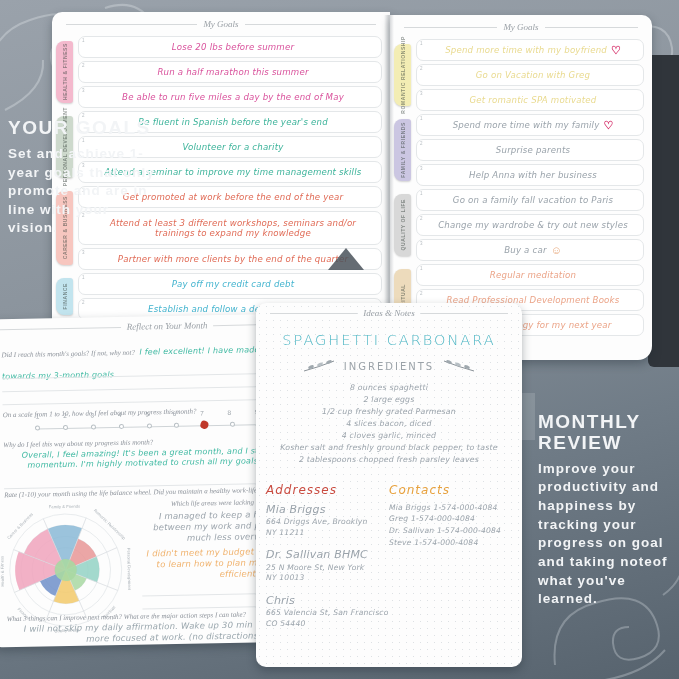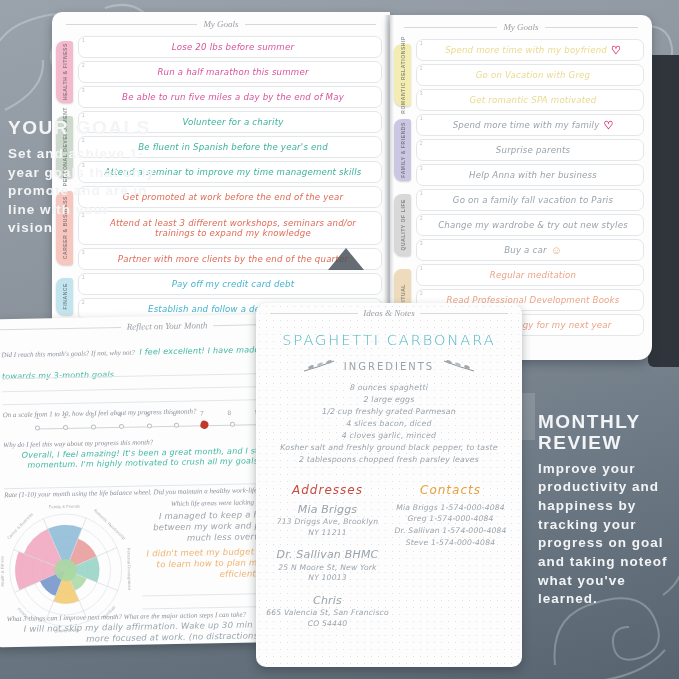--- a/index.html
+++ b/index.html
@@ -57,21 +57,21 @@
   .scale .dot{width:5px;height:5px;border:1px solid #b9c0c5;border-radius:50%;background:#fff;box-sizing:border-box;}
   .scale .dot.sel{background:#c0392b;border-color:#c0392b;transform:scale(1.6) rotate(20deg);border-radius:46% 54% 52% 48%;}
   
   .notes{left:256px;top:303px;width:266px;height:364px;border-radius:10px;z-index:6;
     background-image:radial-gradient(circle,#dde1e4 .7px,rgba(0,0,0,0) .8px);background-size:7px 7px;background-color:#fdfdfd;}
   .recipe-title{font-family:"DejaVu Sans",sans-serif;font-weight:300;font-size:14.5px;letter-spacing:2px;color:#4db6c4;text-align:center;margin-top:12px;}
   .ing-head{display:flex;align-items:center;justify-content:center;gap:8px;margin-top:10px;}
   .ing-title{font-family:"DejaVu Sans",sans-serif;font-size:10px;letter-spacing:2px;color:#9aa2a8;}
   .ing-list{margin-top:8px;text-align:center;font-size:7.8px;color:#9aa3ab;line-height:1.55;}
   .cols{display:flex;margin-top:16px;padding:0 10px;}
-  .col{flex:1;text-align:center;}
+  .col{flex:1;}
   .col-title{font-family:"DejaVu Sans",sans-serif;font-style:italic;font-size:12px;letter-spacing:1px;margin-bottom:5px;}
   .t-add{color:#c94b40;} .t-con{color:#e7a13d;}
   .addr-entry{margin-bottom:9px;font-size:7.6px;color:#9aa3ab;line-height:1.4;}
   .addr-entry .nm{font-size:11px;}
   .con-line{font-size:7.6px;color:#9aa3ab;line-height:1.55;}
   .wheel-label{font-size:4.2px;fill:#adb4ba;}
 </style>
 </head>
 <body>
 
@@ -121,26 +121,26 @@
           <div class="goal-row">
             <span class="goal-num">3</span>
             <span class="goal-text hw" style="color: rgb(217, 82, 156);">Be able to run five miles a day by the end of May</span>
           </div>
         </div>
         <div class="goal-section">
           <div class="goal-tab" style="background: rgb(205, 217, 204);">
             <span>PERSONAL DEVELOPMENT</span>
           </div>
           <div class="goal-row">
+            <span class="goal-num">2</span>
+            <span class="goal-text hw" style="color: rgb(60, 179, 154);">Be fluent in Spanish before the year's end</span>
+          </div>
+          <div class="goal-row">
             <span class="goal-num">1</span>
             <span class="goal-text hw" style="color: rgb(60, 179, 154);">Volunteer for a charity</span>
-          </div>
-          <div class="goal-row">
-            <span class="goal-num">2</span>
-            <span class="goal-text hw" style="color: rgb(60, 179, 154);">Be fluent in Spanish before the year's end</span>
           </div>
           <div class="goal-row">
             <span class="goal-num">3</span>
             <span class="goal-text hw" style="color: rgb(60, 179, 154);">Attend a seminar to improve my time management skills</span>
           </div>
         </div>
         <div class="goal-section">
           <div class="goal-tab" style="background: rgb(247, 198, 191);">
             <span>CAREER &amp; BUSINESS</span>
           </div>
@@ -385,21 +385,21 @@
         <div>4 cloves garlic, minced</div>
         <div>Kosher salt and freshly ground black pepper, to taste</div>
         <div>2 tablespoons chopped fresh parsley leaves</div>
       </div>
     <div class="cols">
       <div class="col">
         <div class="col-title t-add">Addresses</div>
         <div id="addr-list">
             <div class="addr-entry hw">
               <div class="nm">Mia Briggs</div>
-              <div>713 Driggs Ave, Brooklyn</div>
+              <div>664 Driggs Ave, Brooklyn</div>
               <div>NY 11211</div>
             </div>
             <div class="addr-entry hw">
               <div class="nm">Dr. Sallivan BHMC</div>
               <div>25 N Moore St, New York</div>
               <div>NY 10013</div>
             </div>
             <div class="addr-entry hw">
               <div class="nm">Chris</div>
               <div>665 Valencia St, San Francisco</div>

